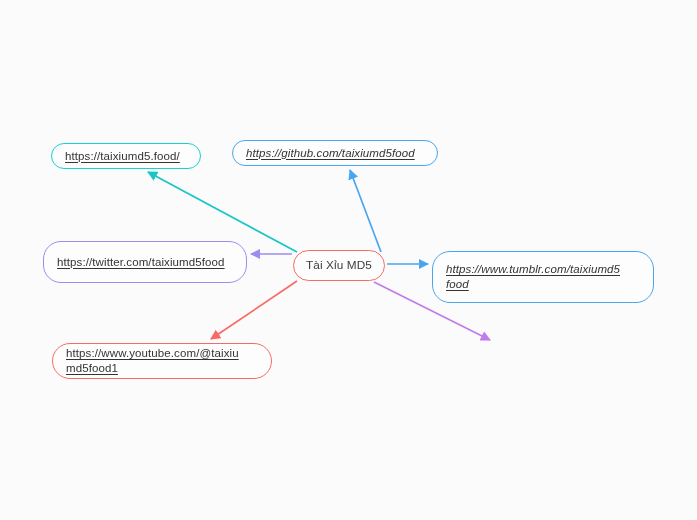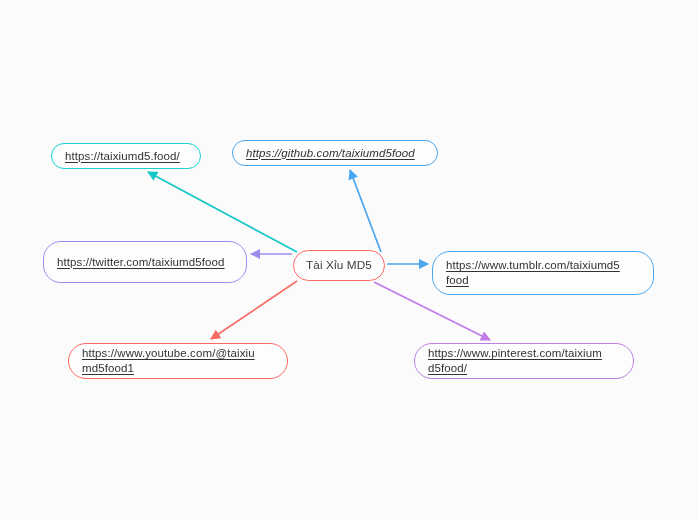--- a/index.html
+++ b/index.html
@@ -104,32 +104,28 @@
   </div>
 
   <div class="node link" style="left: 232px; top: 140px; width: 206px; height: 26px; border-color: rgb(73, 166, 239); font-style: italic;">
     <span class="label">https://github.com/taixiumd5food</span>
   </div>
 
   <div class="node link" style="left: 43px; top: 241px; width: 204px; height: 42px; border-color: rgb(155, 140, 240);">
     <span class="label">https://twitter.com/taixiumd5food</span>
   </div>
 
-  <div class="node link" style="left: 432px; top: 251px; width: 222px; height: 44px; border-color: rgb(73, 166, 239);">
+  <div class="node link" style="left: 432px; top: 251px; width: 222px; height: 52px; border-color: rgb(73, 166, 239); font-style: italic;">
     <span class="label">https://www.tumblr.com/taixiumd5
 food</span>
   </div>
 
-  <div class="node link" style="left: 68px; top: 343px; width: 220px; height: 36px; border-color: rgb(250, 106, 100);">
+  <div class="node link" style="left: 52px; top: 343px; width: 220px; height: 36px; border-color: rgb(250, 106, 100);">
     <span class="label">https://www.youtube.com/@taixiu
 md5food1</span>
   </div>
 
-  <div class="node link" style="left: 414px; top: 343px; width: 220px; height: 36px; border-color: rgb(189, 126, 230);">
-    <span class="label">https://www.pinterest.com/taixium
-d5food/</span>
-  </div>
 
   <div class="node center" style="left: 293px; top: 250px; width: 92px; height: 31px; border-color: rgb(250, 106, 100);">
     <span class="label">Tài Xỉu MD5</span>
   </div>
 
 </div>
 
 </body></html>

